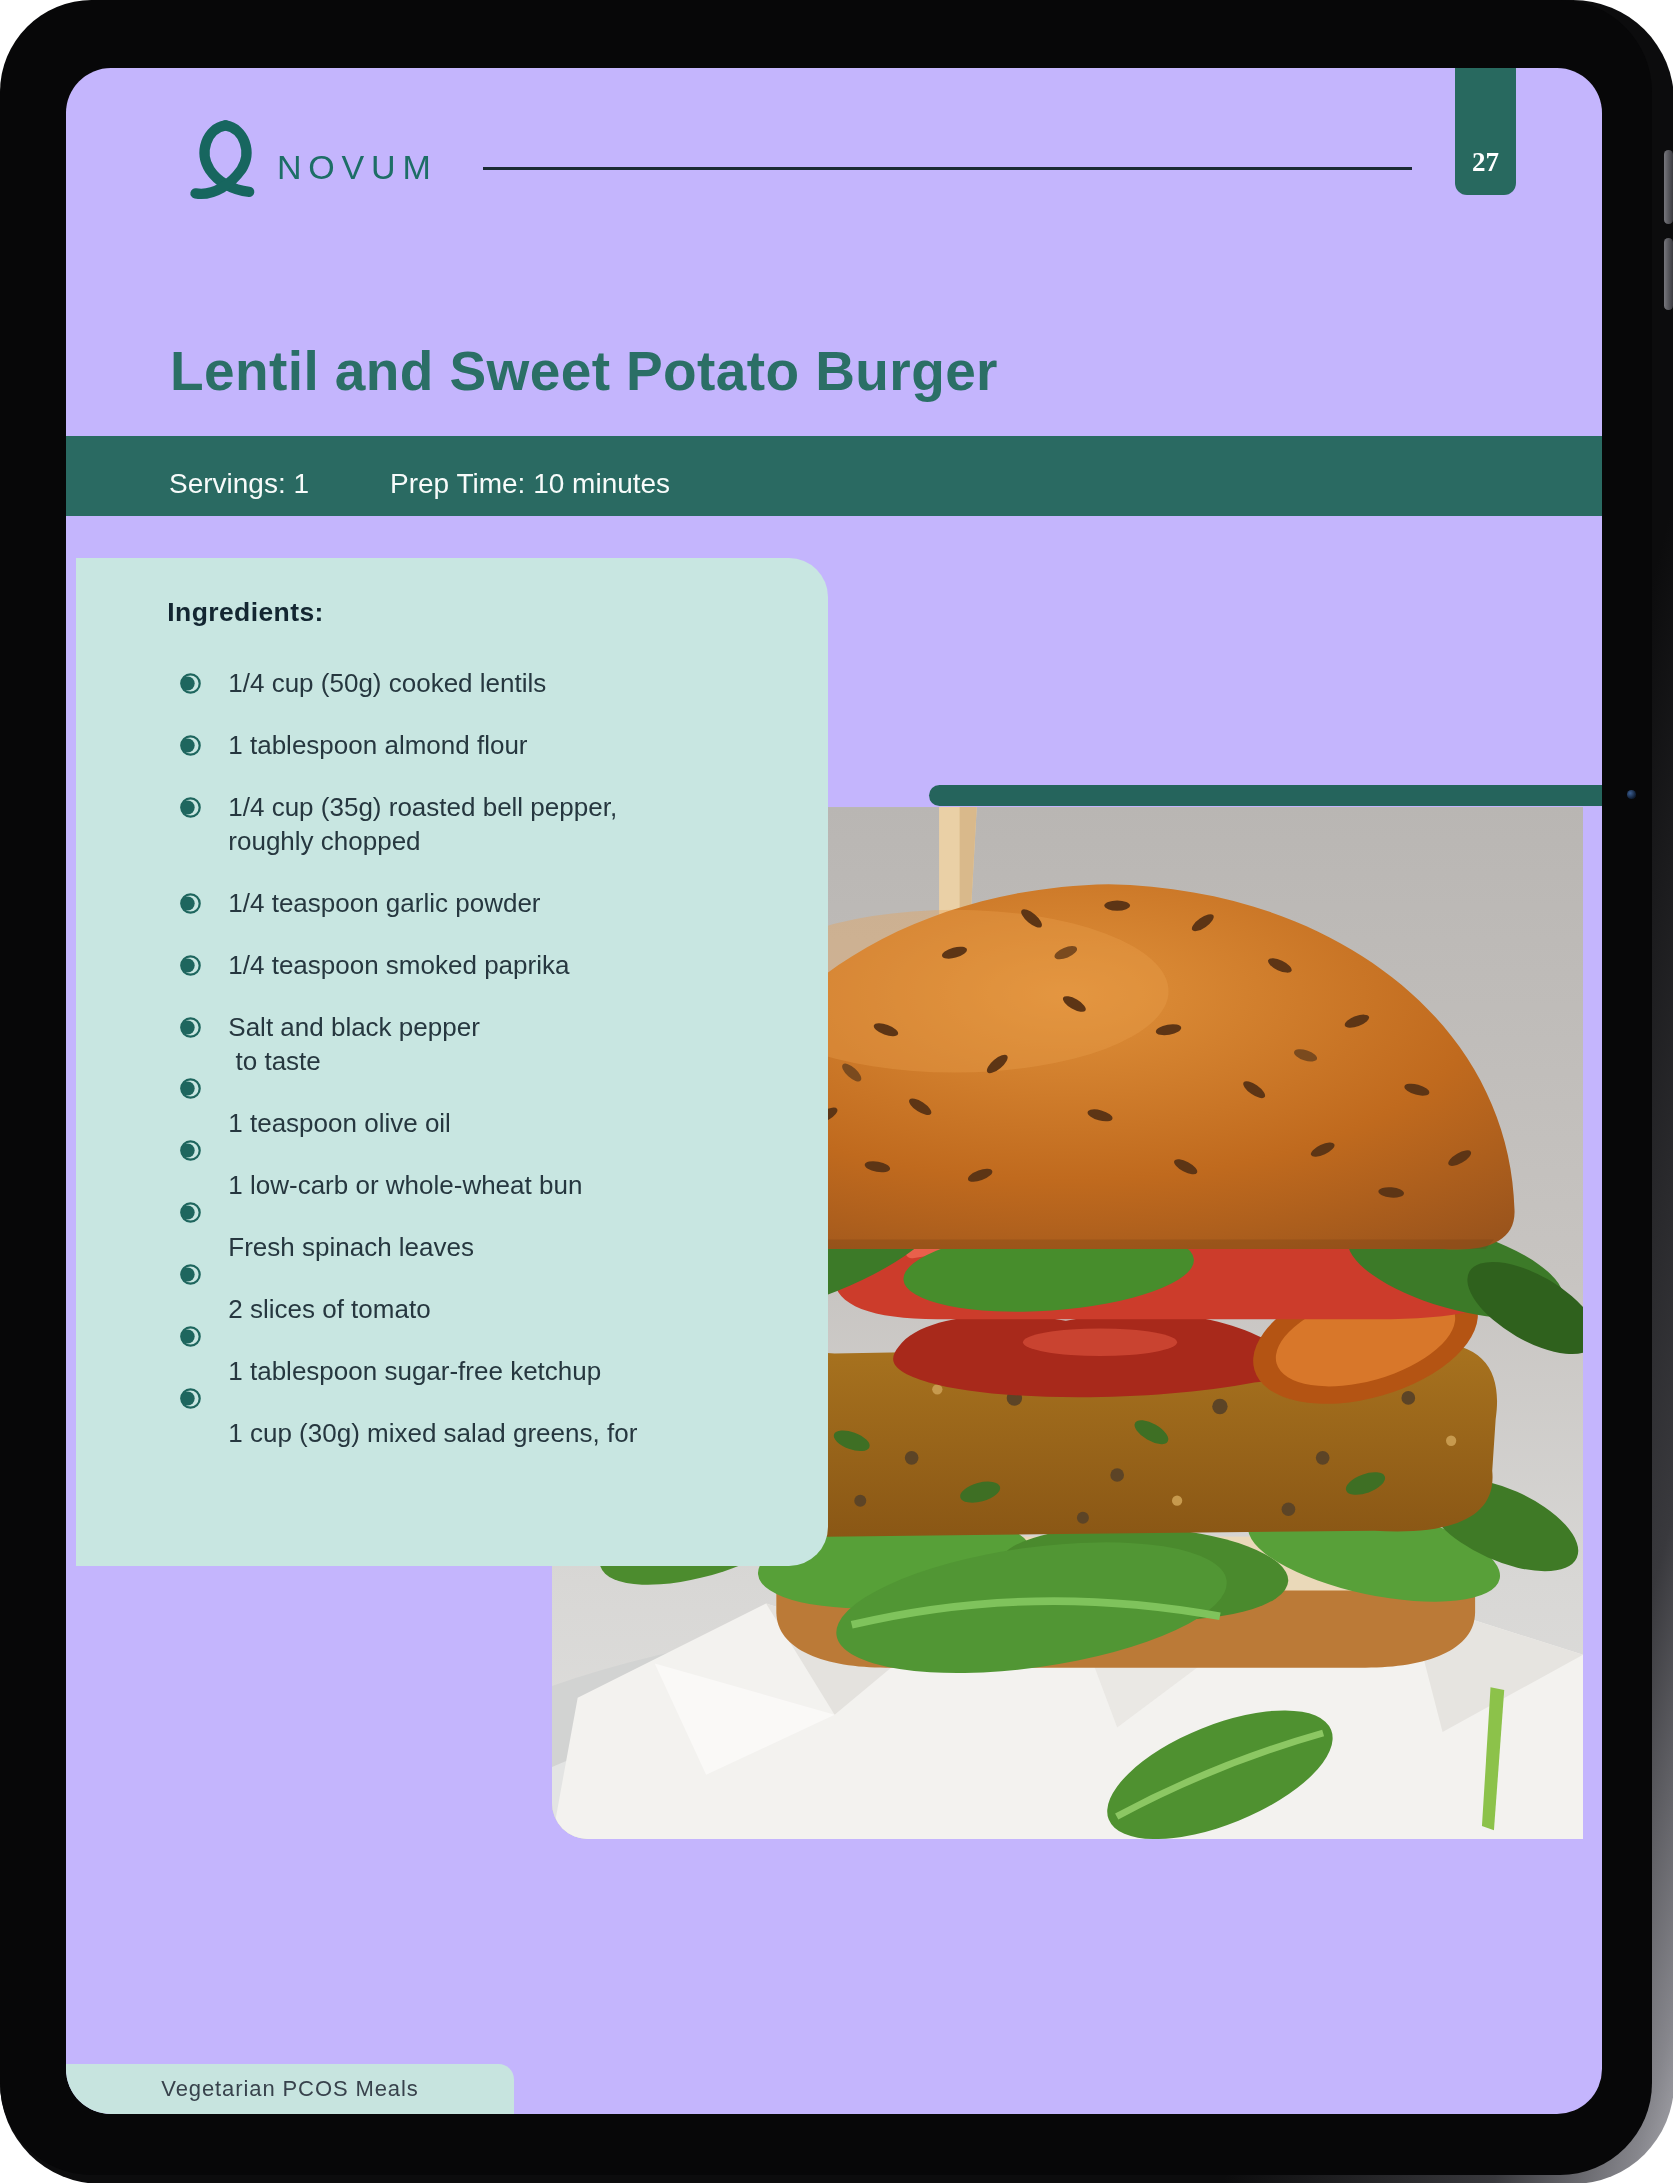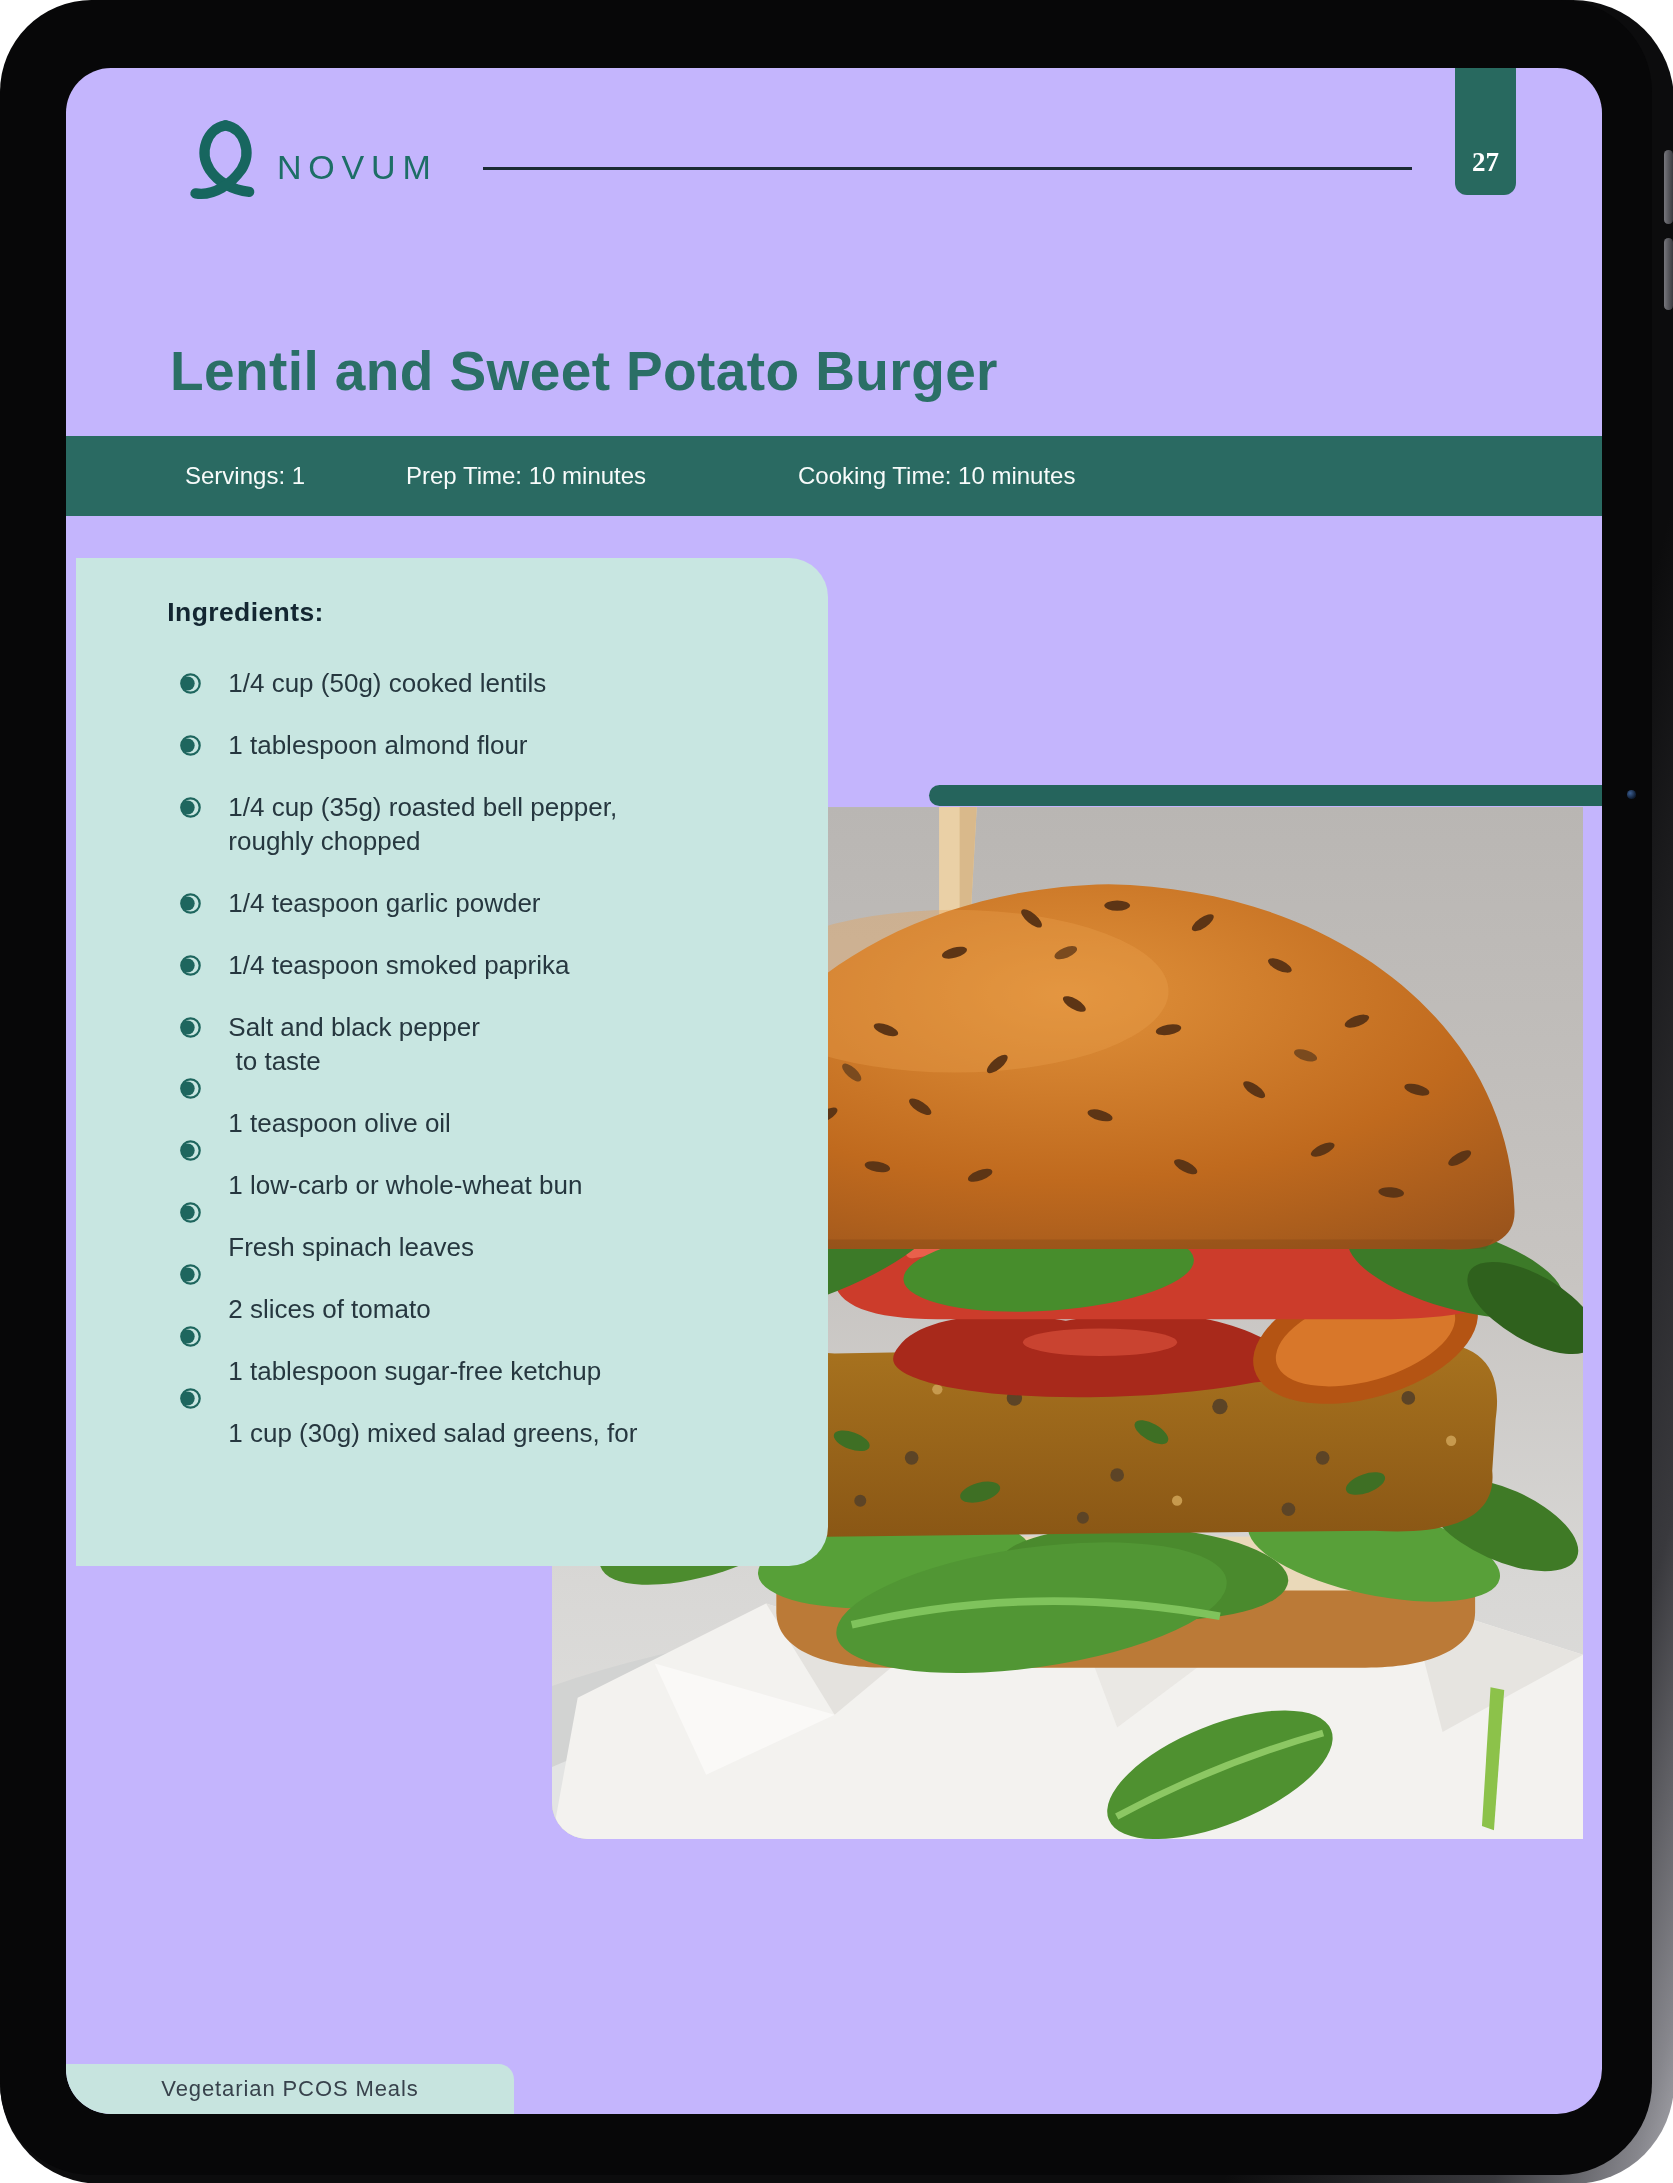--- a/index.html
+++ b/index.html
@@ -24,21 +24,21 @@
   .brand{position:absolute;left:211px;top:80px;font-size:34px;letter-spacing:6.8px;
     font-weight:500;color:#1d6e66;}
   .header-line{position:absolute;left:417px;top:99px;width:929px;height:2.6px;background:#1c2b33;}
   .page-tab{position:absolute;left:1389px;top:0;width:61px;height:127px;background:#28695f;
     border-radius:0 0 12px 12px;display:flex;align-items:flex-end;justify-content:center;
     padding-bottom:17px;box-sizing:border-box;color:#ffffff;font-size:27px;font-weight:700;font-family:Liberation Serif, serif;}
   .title{position:absolute;left:104px;top:271px;font-size:55px;font-weight:700;color:#2b6f66;
     letter-spacing:0.4px;}
   
   .meta-bar{position:absolute;left:0;top:368px;width:1536px;height:80px;background:#2a6a62;}
-  .meta-bar span{position:absolute;top:0;line-height:80px;font-size:24px;color:#f7fbfa;margin-left:16px;}
+  .meta-bar span{position:absolute;top:8px;line-height:80px;font-size:28px;color:#f7fbfa;}
   .meta-servings{left:103px;} .meta-prep{left:324px;} .meta-cook{left:716px;}
   
   .photo-tab{position:absolute;left:863px;top:717px;width:673px;height:21.4px;background:#25645c;
     border-radius:11px 0 0 11px;}
   
   .photo{position:absolute;left:486px;top:739px;width:1031px;height:1032px;overflow:hidden;
     border-radius:0 0 0 36px;background:#c4c1be;}
   
   .ing-box{position:absolute;left:10.3px;top:490px;width:752px;height:1008px;background:#c8e6e1;
     border-radius:0 39px 39px 0;box-sizing:border-box;padding:39px 37px 0 91px;}
@@ -75,21 +75,20 @@
     <div class="header-line"></div>
     <div class="page-tab">
       <span>27</span>
     </div>
 
     <div class="title">Lentil and Sweet Potato Burger</div>
 
     <div class="meta-bar">
       <span class="meta-servings">Servings: 1</span>
       <span class="meta-prep">Prep Time: 10 minutes</span>
-      <span class="meta-cook">Cooking Time: 10 minutes</span>
     </div>
 
     <div class="photo-tab"></div>
 
     <div class="photo" role="img" aria-label="Lentil and sweet potato burger with spinach, tomato and ketchup on a seeded bun, served on crumpled paper on a plate">
       <svg width="1031" height="1032" viewBox="0 0 1204 1205">
         <defs>
           <linearGradient id="bgGrad" x1="0" y1="0" x2="0" y2="1">
             <stop offset="0" stop-color="#b9b6b3"></stop>
               <stop offset=".45" stop-color="#c7c4c1"></stop>

